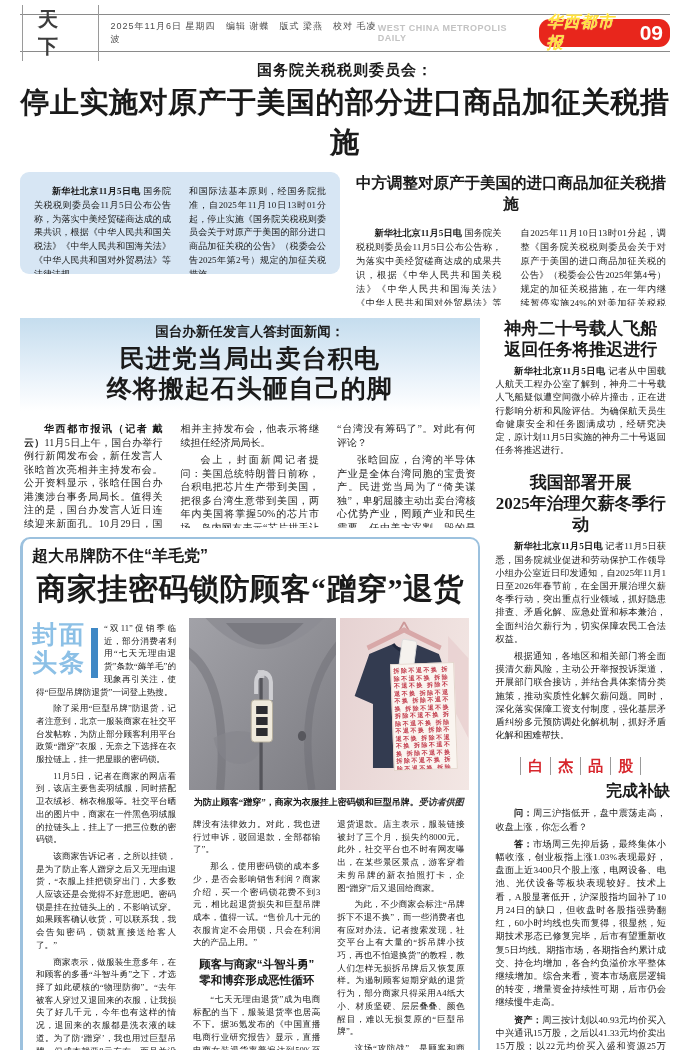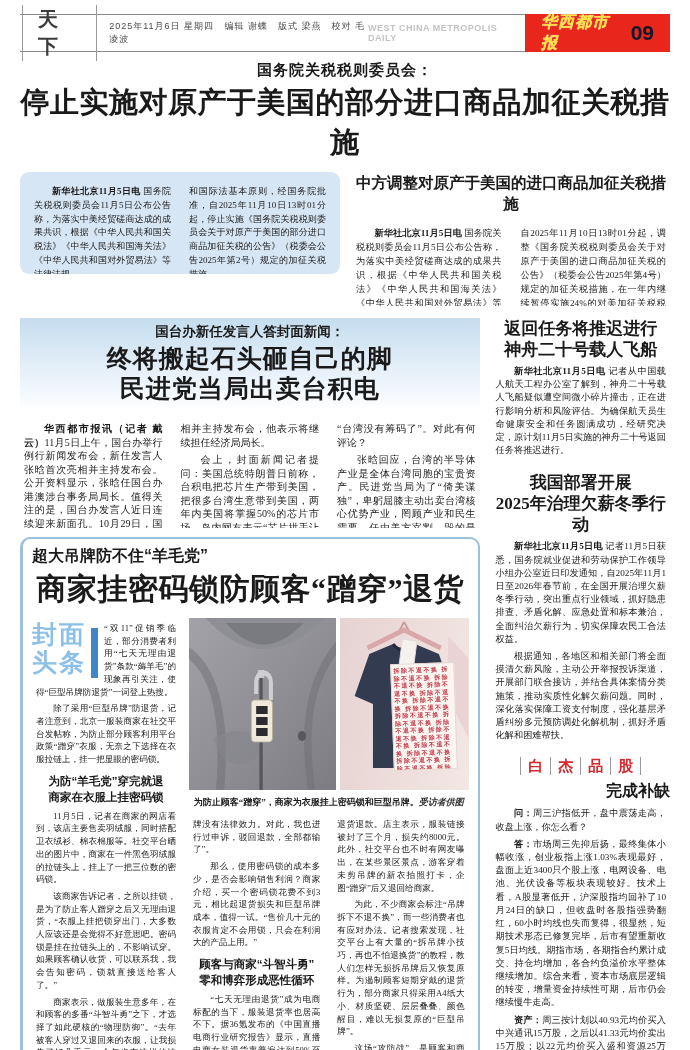--- a/index.html
+++ b/index.html
@@ -6,24 +6,24 @@
   .page{position:relative;width:690px;height:1050px;background:#fff;margin:0 auto;
         font-family:"Liberation Serif",serif;color:#1a1a1a;overflow:hidden;box-sizing:border-box;padding:0 20px;}
   
   .header{margin-top:14px;height:36px;border-top:1px solid #8a8a8a;border-bottom:1px solid #8a8a8a;
           display:flex;align-items:center;}
   .section-box{border-left:1px solid #9a9a9a;border-right:1px solid #9a9a9a;padding:1px 15px;margin-left:2px;
           font-family:"Liberation Sans",sans-serif;font-weight:bold;font-size:20px;letter-spacing:3px;color:#3c3c3c;}
   .meta{font-family:"Liberation Sans",sans-serif;font-size:9px;color:#4a4a4a;margin-left:12px;letter-spacing:1px;}
   .masthead-en{margin-left:auto;font-family:"Liberation Sans",sans-serif;font-weight:bold;font-size:9px;
           color:#c3c3c3;letter-spacing:.5px;margin-right:6px;}
-  .masthead-red{background:#e8261c;height:38px;display:flex;align-items:center;padding:0 16px;}
+  .masthead-red{background:#e8261c;height:28px;display:flex;align-items:center;padding:0 7px;border-radius:11px;}
   .masthead-cn{color:#ffe23e;font-weight:bold;font-style:italic;font-size:16px;letter-spacing:1px;
           text-shadow:0 0 1px #fff;}
-  .masthead-num{color:#0f172a;font-family:"Liberation Sans",sans-serif;font-weight:bold;font-size:21px;margin-left:12px;}
+  .masthead-num{color:#ffffff;font-family:"Liberation Sans",sans-serif;font-weight:bold;font-size:21px;margin-left:12px;}
   
   p{margin:4px;text-indent:2em;text-align:justify;}
   .noindent{text-indent:0;}
   .lead{font-weight:bold;}
   
   .kicker{width:fit-content;margin:9px auto 0;font-family:"Liberation Sans",sans-serif;font-weight:bold;
           font-size:15px;letter-spacing:1px;}
   .headline1{margin:3px 0 9px;text-align:center;font-size:29px;font-weight:bold;letter-spacing:0.5px;}
   .topstory-row{display:flex;gap:12px;}
   .blue-box{width:320px;box-sizing:border-box;background:#d7e6f4;border-radius:9px;padding:9px 10px;
@@ -115,22 +115,22 @@
     </div>
   </div>
 
   <div class="main-row">
 
     <div class="left-col">
 
       <div>
         <div class="taiwan-head">
           <div class="taiwan-kicker">国台办新任发言人答封面新闻：</div>
+          <div class="taiwan-headline">民进党当局出卖台积电</div>
           <div class="taiwan-headline">终将搬起石头砸自己的脚</div>
-          <div class="taiwan-headline">民进党当局出卖台积电</div>
         </div>
         <div class="taiwan-body">
           <div class="col">
             <p><span class="lead">华西都市报讯（记者 戴云）</span><span>11月5日上午，国台办举行例行新闻发布会，新任发言人张晗首次亮相并主持发布会。公开资料显示，张晗任国台办港澳涉台事务局局长。值得关注的是，国台办发言人近日连续迎来新面孔。10月29日，国台办新任发言人彭庆恩首次亮</span></p>
           </div>
           <div class="col">
             <p class="noindent">相并主持发布会，他表示将继续担任经济局局长。</p>
             <p>会上，封面新闻记者提问：美国总统特朗普日前称，台积电把芯片生产带到美国，把很多台湾生意带到美国，两年内美国将掌握50%的芯片市场。岛内网友表示“芯片拱手让人还被人踢一脚”、</p>
           </div>
           <div class="col">
@@ -147,24 +147,20 @@
           <div class="fcol1">
             <div class="cover-label">
               <div class="cover-chars">
                 <div>封面</div>
                 <div>头条</div>
               </div>
               <div class="cover-bar"></div>
             </div>
             <p class="noindent">“双11”促销季临近，部分消费者利用“七天无理由退货”条款“薅羊毛”的现象再引关注，使得“巨型吊牌防退货”一词登上热搜。</p>
             <p>除了采用“巨型吊牌”防退货，记者注意到，北京一服装商家在社交平台发帖称，为防止部分顾客利用平台政策“蹭穿”衣服，无奈之下选择在衣服拉链上，挂一把显眼的密码锁。</p>
-            <div class="fsub">
-              <div>为防“羊毛党”穿完就退</div>
-              <div>商家在衣服上挂密码锁</div>
-            </div>
             <p>11月5日，记者在商家的网店看到，该店主要售卖羽绒服，同时搭配卫衣绒衫、棉衣棉服等。社交平台晒出的图片中，商家在一件黑色羽绒服的拉链头上，挂上了一把三位数的密码锁。</p>
             <p>该商家告诉记者，之所以挂锁，是为了防止客人蹭穿之后又无理由退货，“衣服上挂把锁穿出门，大多数人应该还是会觉得不好意思吧。密码锁是挂在拉链头上的，不影响试穿。如果顾客确认收货，可以联系我，我会告知密码，锁就直接送给客人了。”</p>
             <p>商家表示，做服装生意多年，在和顾客的多番“斗智斗勇”之下，才选择了如此硬核的“物理防御”。“去年被客人穿过又退回来的衣服，让我损失了好几千元，今年也有这样的情况，退回来的衣服都是洗衣液的味道。为了防‘蹭穿’，我也用过巨型吊牌，但成本就要8元左右，而且并没有什么效果。”</p>
 
           </div>
           <div class="fright">
             <div class="photos">
               <div class="photo photo-left">
                 <svg viewBox="0 0 180 172" preserveAspectRatio="none">
                   <defs>
@@ -222,22 +218,22 @@
 
               </div>
             </div>
           </div>
         </div>
       </div>
     </div>
 
     <div class="rail">
       <div class="rail-article">
+        <div class="rail-title">神舟二十号载人飞船</div>
         <div class="rail-title">返回任务将推迟进行</div>
-        <div class="rail-title">神舟二十号载人飞船</div>
         <div class="rail-body">
           <p><span class="lead">新华社北京11月5日电</span><span> 记者从中国载人航天工程办公室了解到，神舟二十号载人飞船疑似遭空间微小碎片撞击，正在进行影响分析和风险评估。为确保航天员生命健康安全和任务圆满成功，经研究决定，原计划11月5日实施的神舟二十号返回任务将推迟进行。</span></p>
         </div>
       </div>
 
       <div class="rail-article">
         <div class="rail-title">我国部署开展</div>
         <div class="rail-title">2025年治理欠薪冬季行动</div>
         <div class="rail-body">
           <p><span class="lead">新华社北京11月5日电</span><span> 记者11月5日获悉，国务院就业促进和劳动保护工作领导小组办公室近日印发通知，自2025年11月1日至2026年春节前，在全国开展治理欠薪冬季行动，突出重点行业领域，抓好隐患排查、矛盾化解、应急处置和标本兼治，全面纠治欠薪行为，切实保障农民工合法权益。</span></p>

